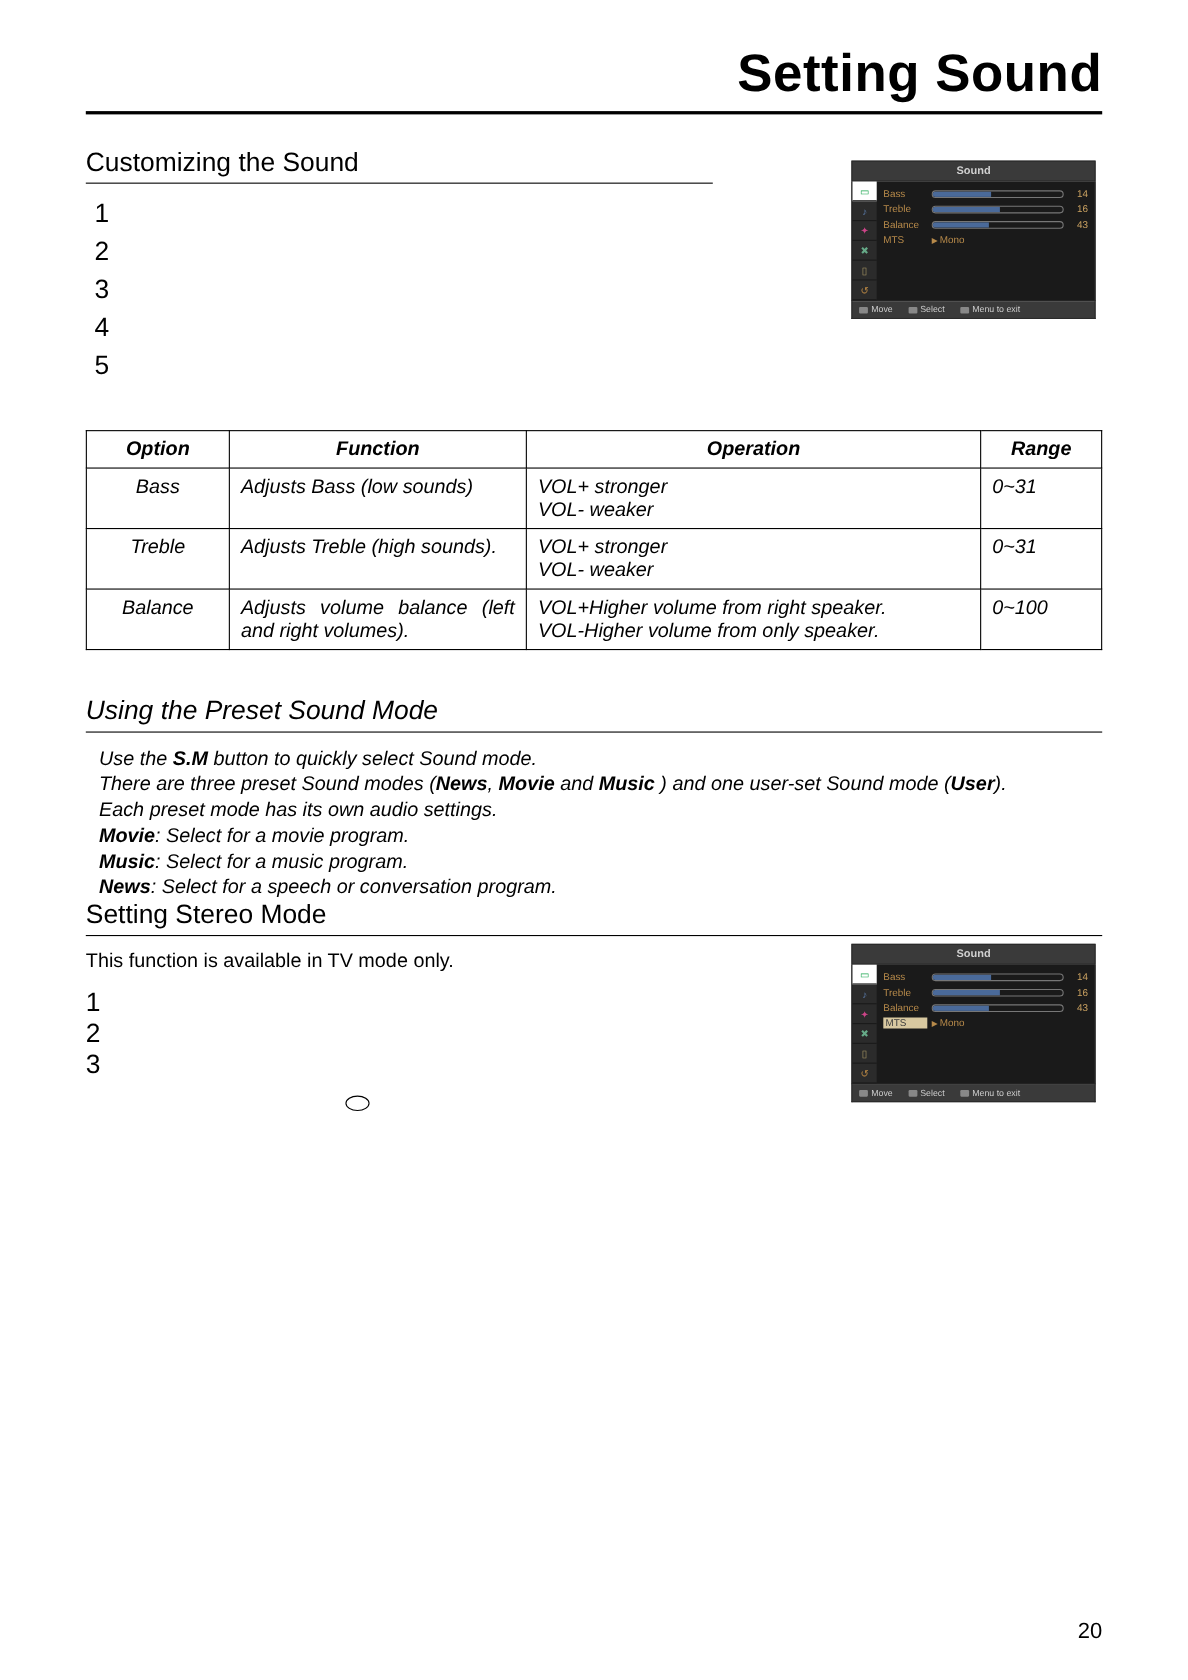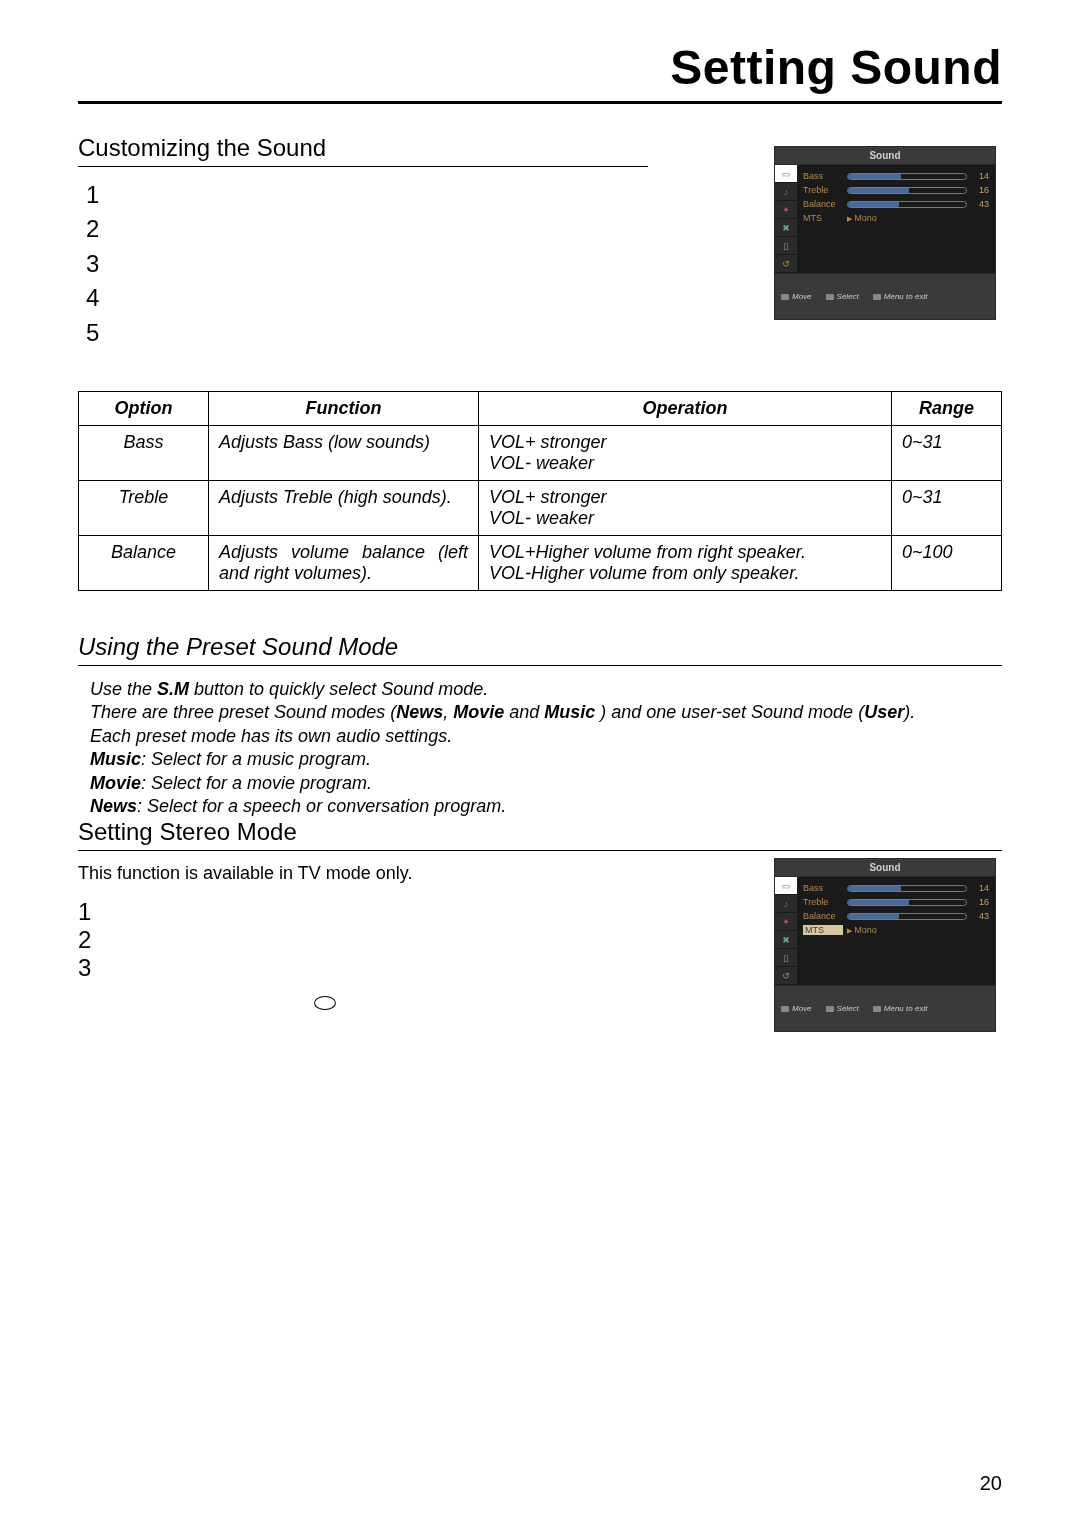--- a/index.html
+++ b/index.html
@@ -118,26 +118,25 @@
     color: #c8a060;
   }
   .osd-mts {
     color: #b78a4a;
   }
   .osd-mts::before { content: "▶ "; font-size: 7px; }
   .osd-foot {
     background: #3a3a3a;
     color: #ccc;
     font-size: 8px;
-    padding: 18px 6px;
+    padding: 3px 6px;
     display: flex;
     gap: 14px;
     border: 1px solid #2a2a2a;
     border-top: none;
-    font-style: italic;
   }
   .osd-foot span::before {
     content: "";
     display: inline-block;
     width: 8px; height: 6px;
     background: #888;
     margin-right: 3px;
     vertical-align: middle;
     border-radius: 1px;
   }
@@ -300,22 +299,22 @@
     <div class="section-title">Using the Preset Sound Mode</div>
     <div class="section-rule" style="width:100%"></div>
     <div class="preset-body">
       <div>
         <span>Use the </span><b>S.M</b><span> button to quickly select Sound mode.</span>
       </div>
       <div>
         <span>There are three preset Sound modes (</span><b>News</b><span>, </span><b>Movie</b><span> and </span><b>Music</b><span> ) and one user-set Sound mode (</span><b>User</b><span>).</span>
       </div>
       <div>Each preset mode has its own audio  settings.</div>
+      <div><b>Movie</b><span>: Select for a movie program.</span></div>
       <div><b>Music</b><span>: Select for a music program.</span></div>
-      <div><b>Movie</b><span>: Select for a movie program.</span></div>
       <div><b>News</b><span>: Select for a speech or conversation program.</span></div>
     </div>
   </div>
 
   <div class="sec3 block">
     <div class="section-title">Setting Stereo Mode</div>
     <div class="section-rule" style="width:100%"></div>
     <div class="note3">This function is available in TV mode only.</div>
 
     <div class="steps3">

